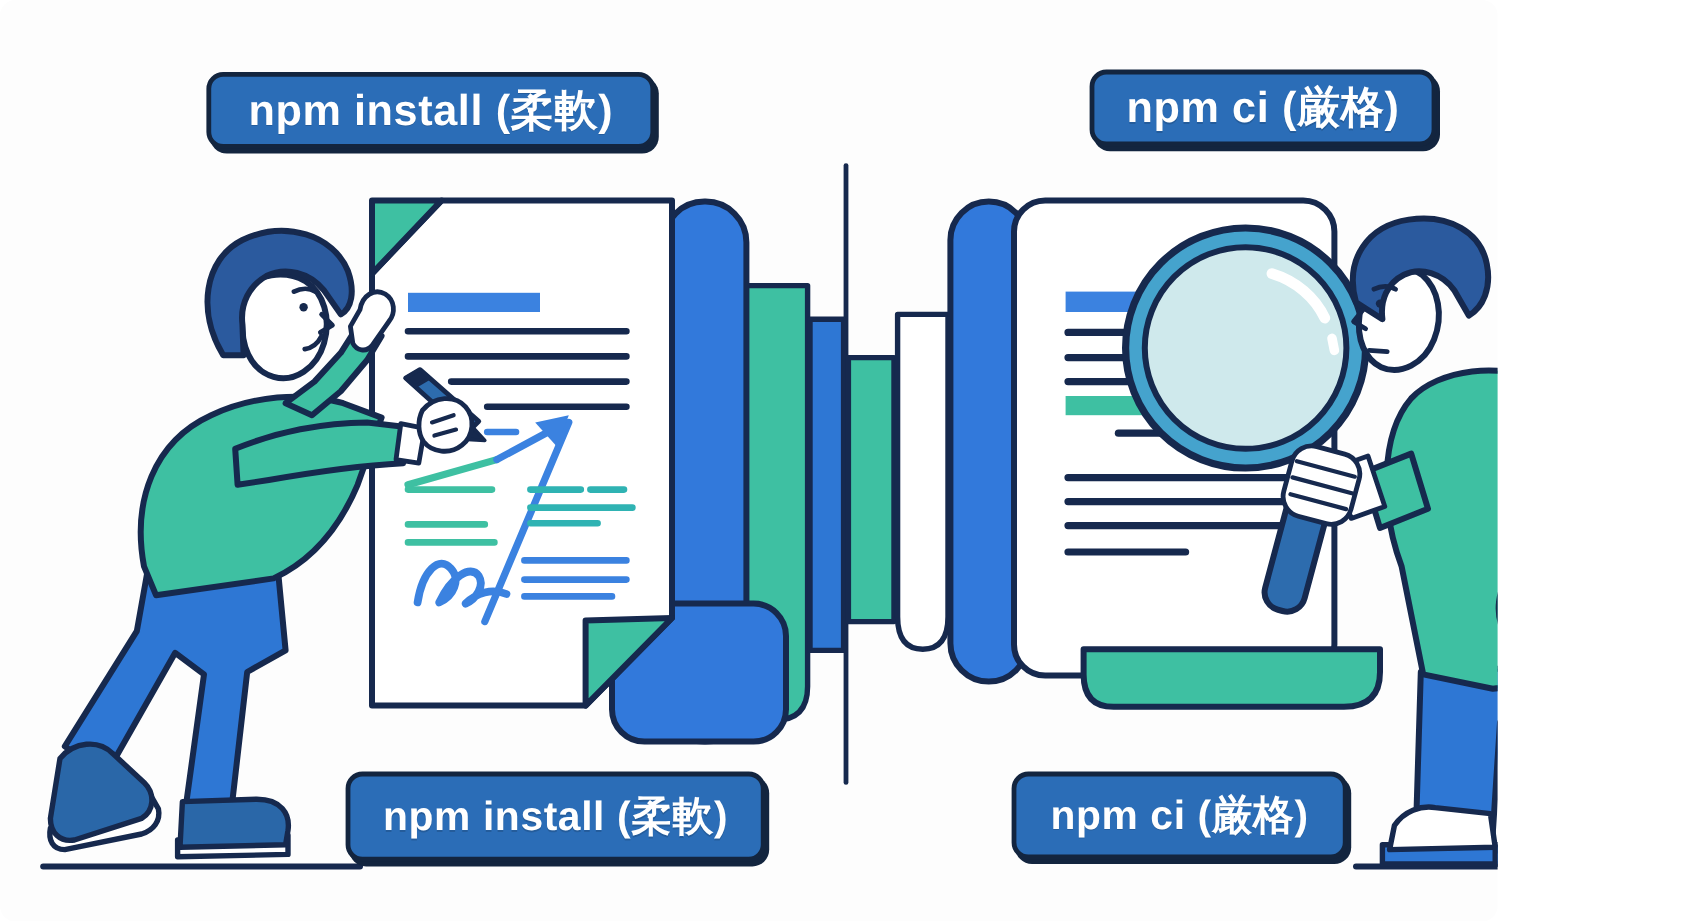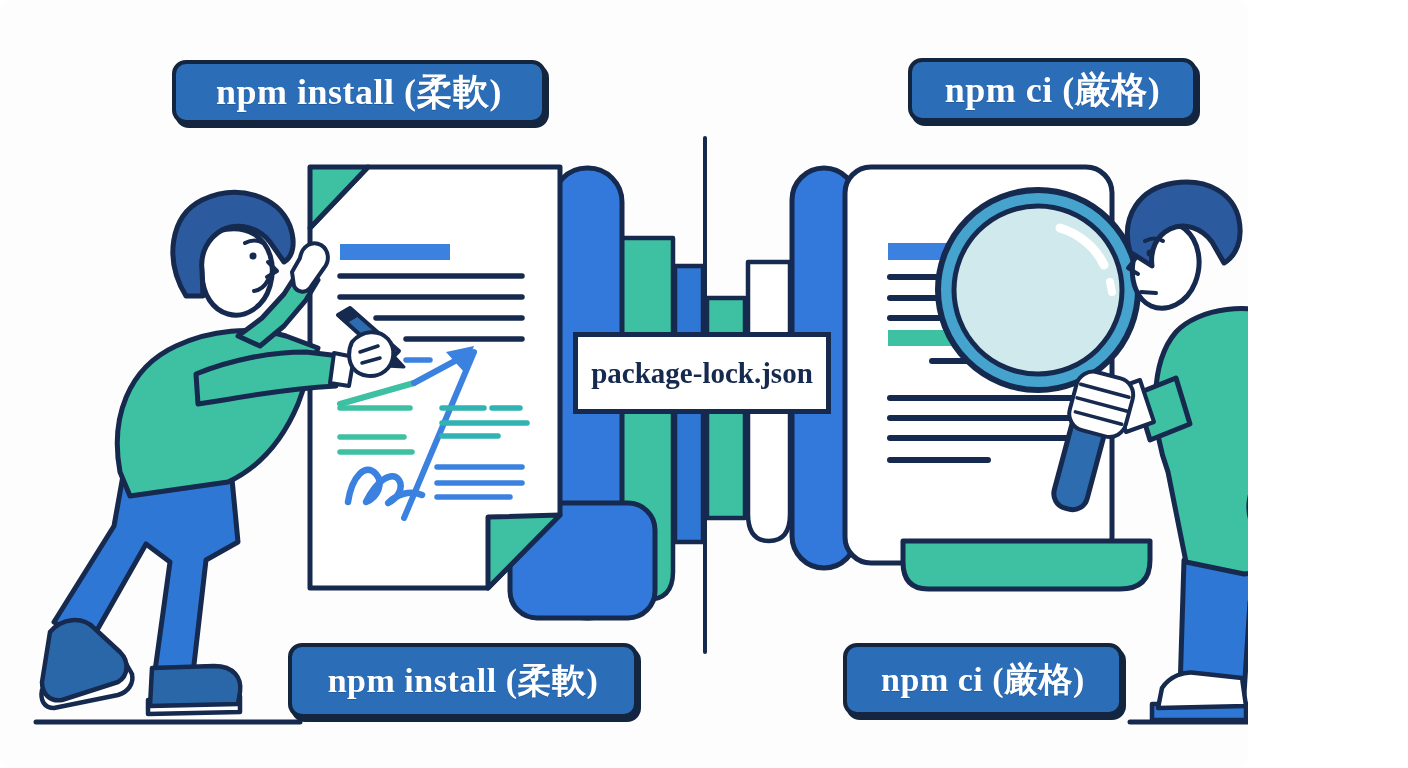--- a/index.html
+++ b/index.html
@@ -1,18 +1,18 @@
 <!DOCTYPE html>
 <html><head>
 <meta charset="utf-8">
 <style>
   html,body{margin:0;padding:0;background:#ffffff;}
   .stage{
     position:relative;width:1248px;height:768px;overflow:hidden;
-    background:#fdfdfd;font-family:Liberation Serif, serif;border-radius:13px;
+    background:#fdfdfd;font-family:Liberation Sans, sans-serif;border-radius:13px;
   }
   .stage svg{position:absolute;left:0;top:0;}
   .pill{
     position:absolute;display:flex;align-items:center;justify-content:center;
     background:#2b6db7;border:4px solid #13253f;border-radius:14px;
     box-shadow:3px 4px 0 0 #13253f;
     color:#ffffff;font-weight:700;letter-spacing:.5px;box-sizing:border-box;
     text-shadow:0 1px 0 rgba(0,0,0,.15);white-space:nowrap;
   }
   .pill.tl{left:172px;top:60px;width:374px;height:64px;font-size:36px;}
@@ -152,17 +152,16 @@
       <path d="M1145,241 C1151,238 1158,238 1163,241" stroke-width="4"></path>
       <circle cx="1150" cy="253" r="3.5" fill="#16294e" stroke="none"></circle>
       <path d="M1136,258 L1128,268 L1138,274" stroke-width="4"></path>
       <path d="M1141,292 L1156,293" stroke-width="4"></path>
     </g>
   </g>
 </svg>
 
 <div class="pill tl">npm install (柔軟)</div>
 <div class="pill tr">npm ci (厳格)</div>
-<div class="file-tag">package-lock.json</div>
 <div class="pill bl">npm install (柔軟)</div>
 <div class="pill br">npm ci (厳格)</div>
 
 </div>
 
 </body></html>

